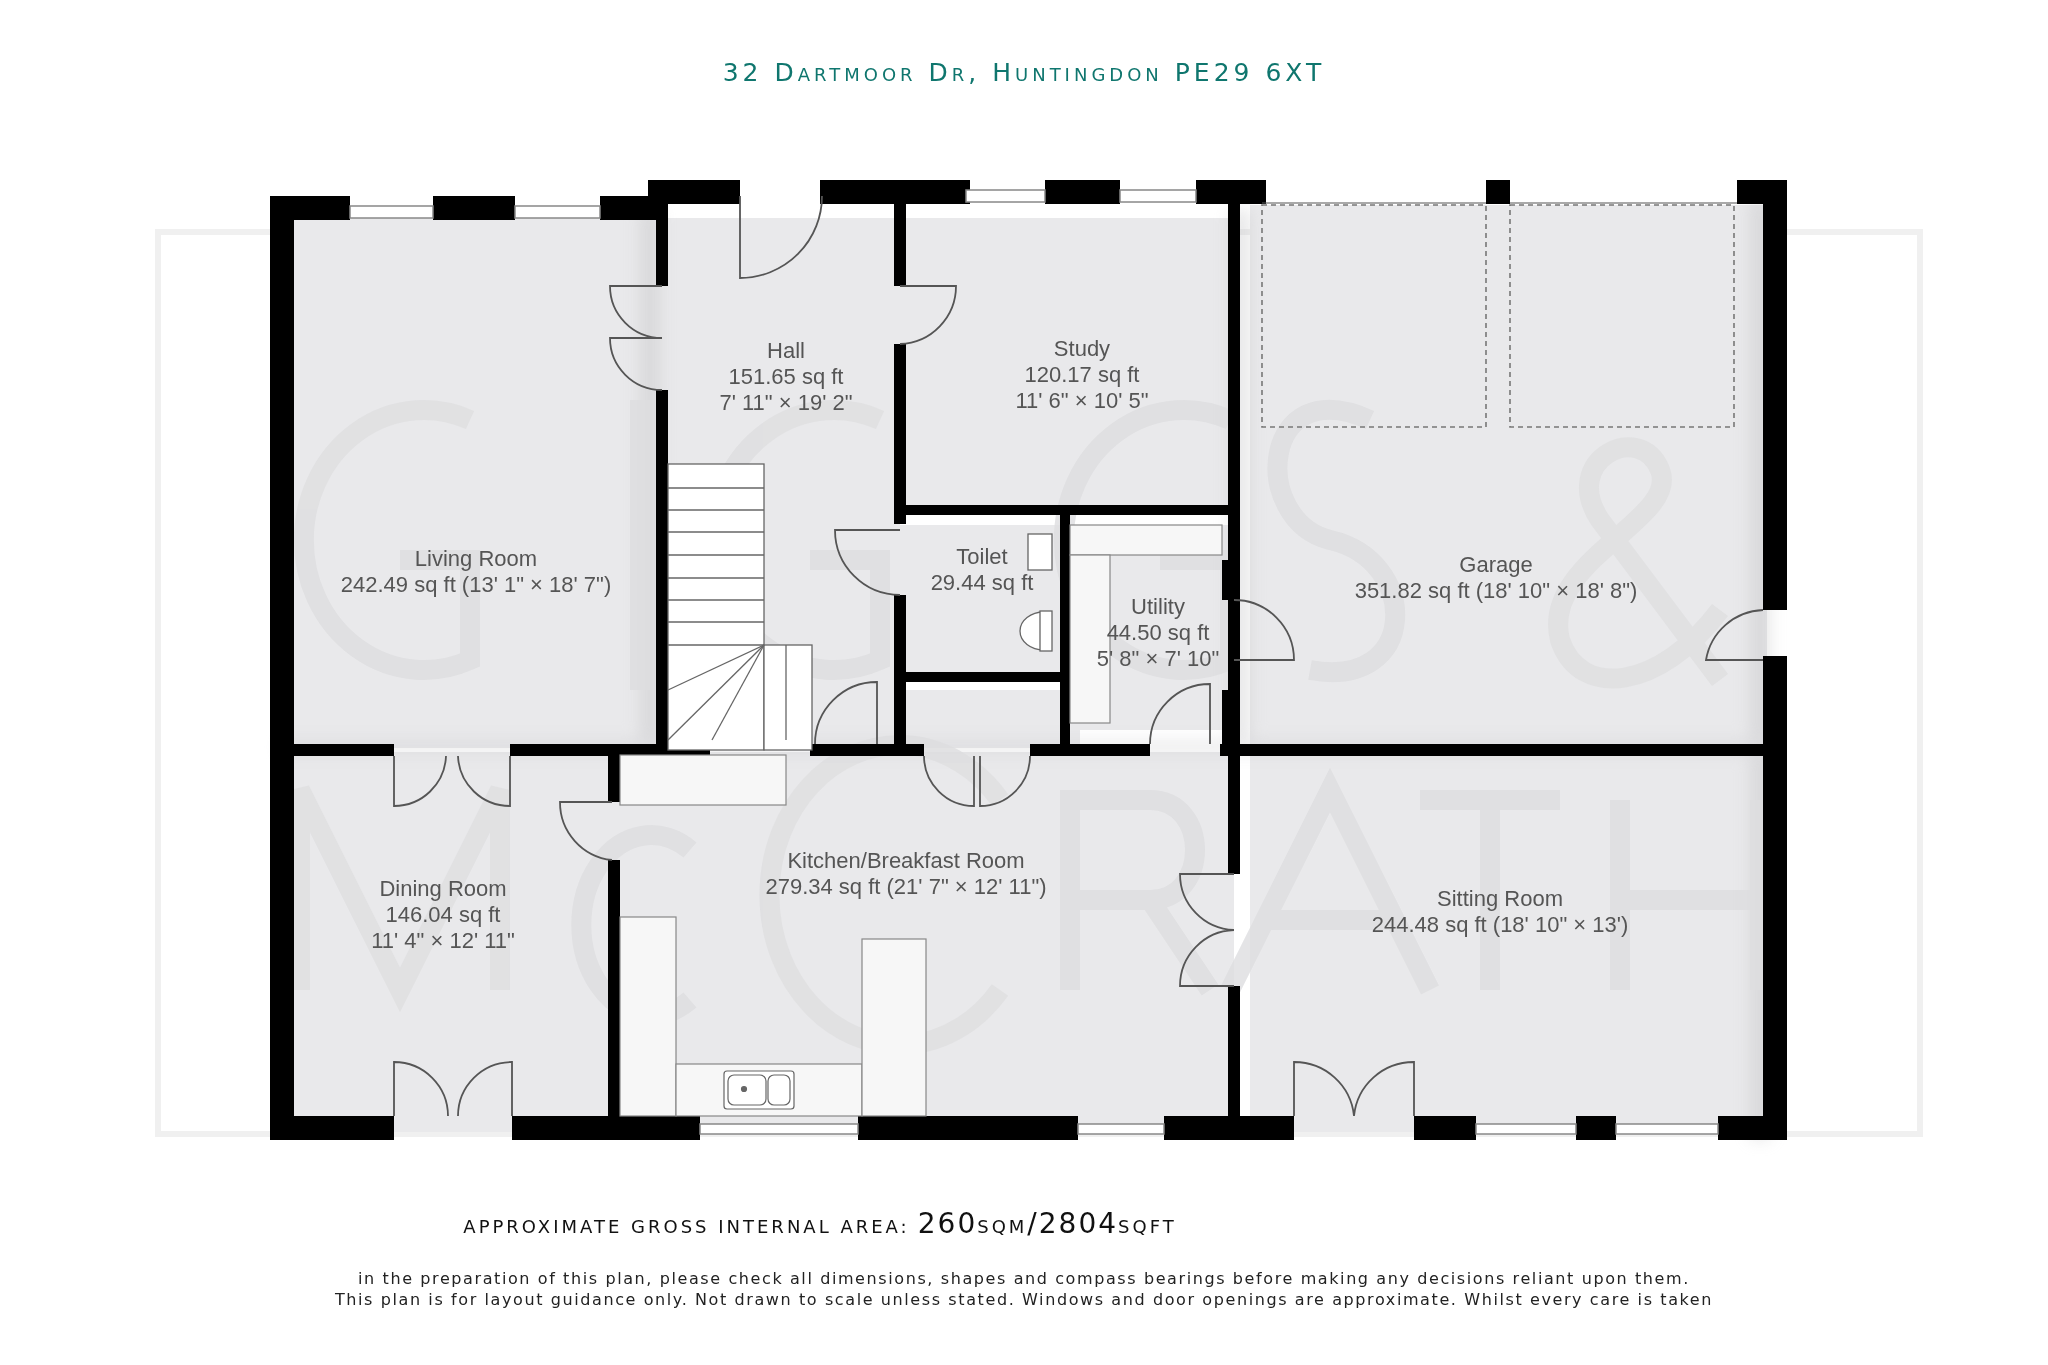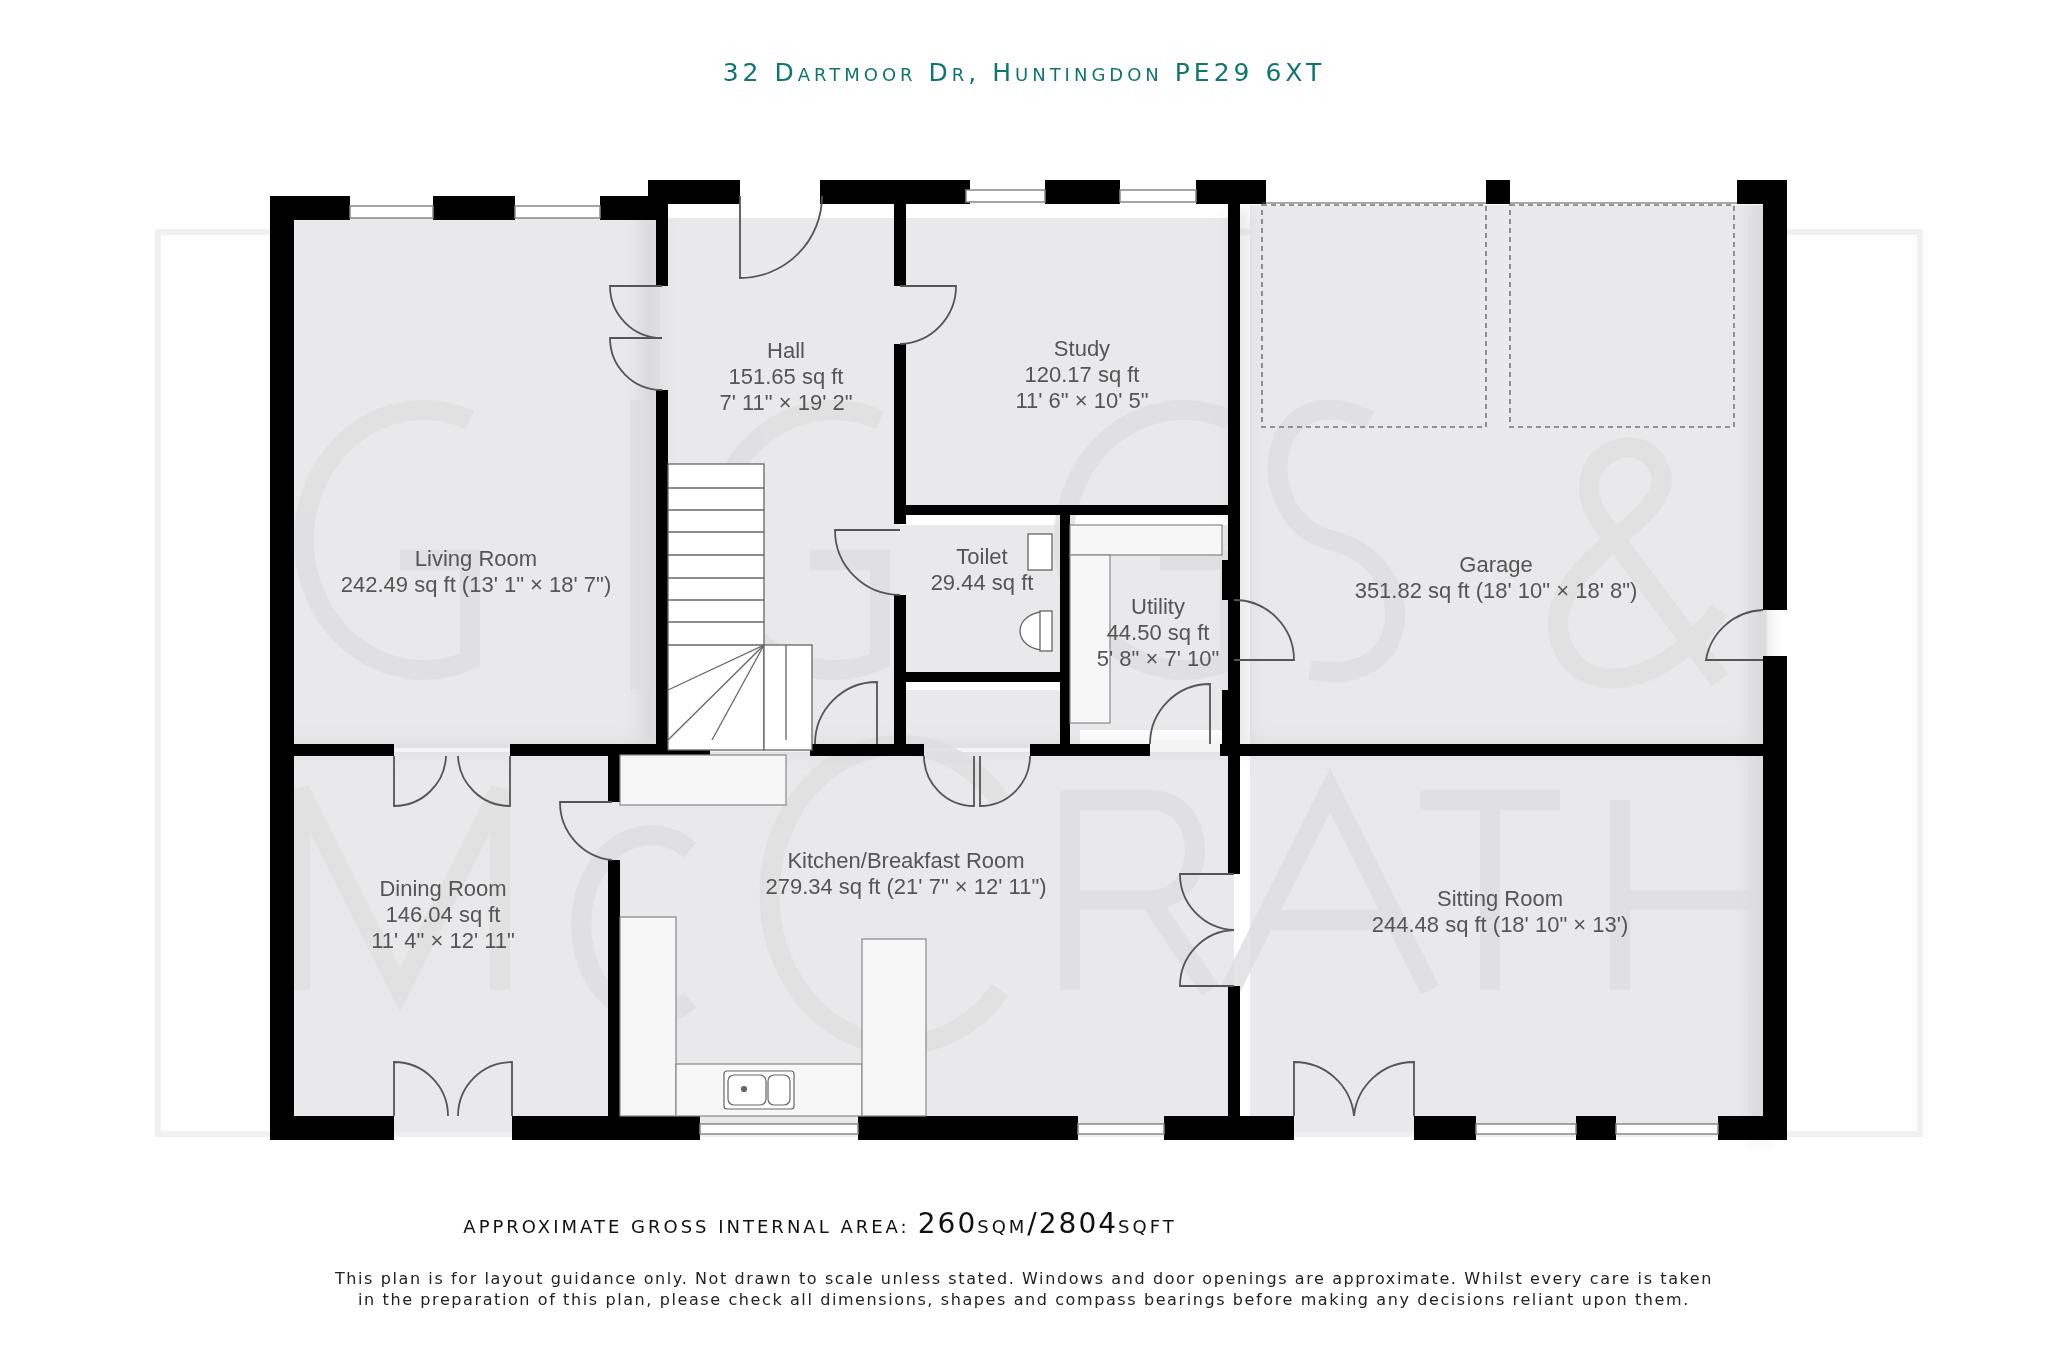--- a/index.html
+++ b/index.html
@@ -284,15 +284,15 @@
   <div>Sitting Room</div>
   <div>244.48 sq ft (18' 10" × 13')</div>
 </div>
 
 <div class="area-line">
   <span class="small">approximate gross internal area:</span>
   <span class="big">260</span><span class="small">sqm</span><span class="big">/</span><span class="big">2804</span><span class="small">sqft</span>
 </div>
 
 <div class="disclaimer">
+  <div>in the preparation of this plan, please check all dimensions, shapes and compass bearings before making any decisions reliant upon them.</div>
   <div>This plan is for layout guidance only. Not drawn to scale unless stated. Windows and door openings are approximate. Whilst every care is taken</div>
-  <div>in the preparation of this plan, please check all dimensions, shapes and compass bearings before making any decisions reliant upon them.</div>
 </div>
 
 </body></html>

